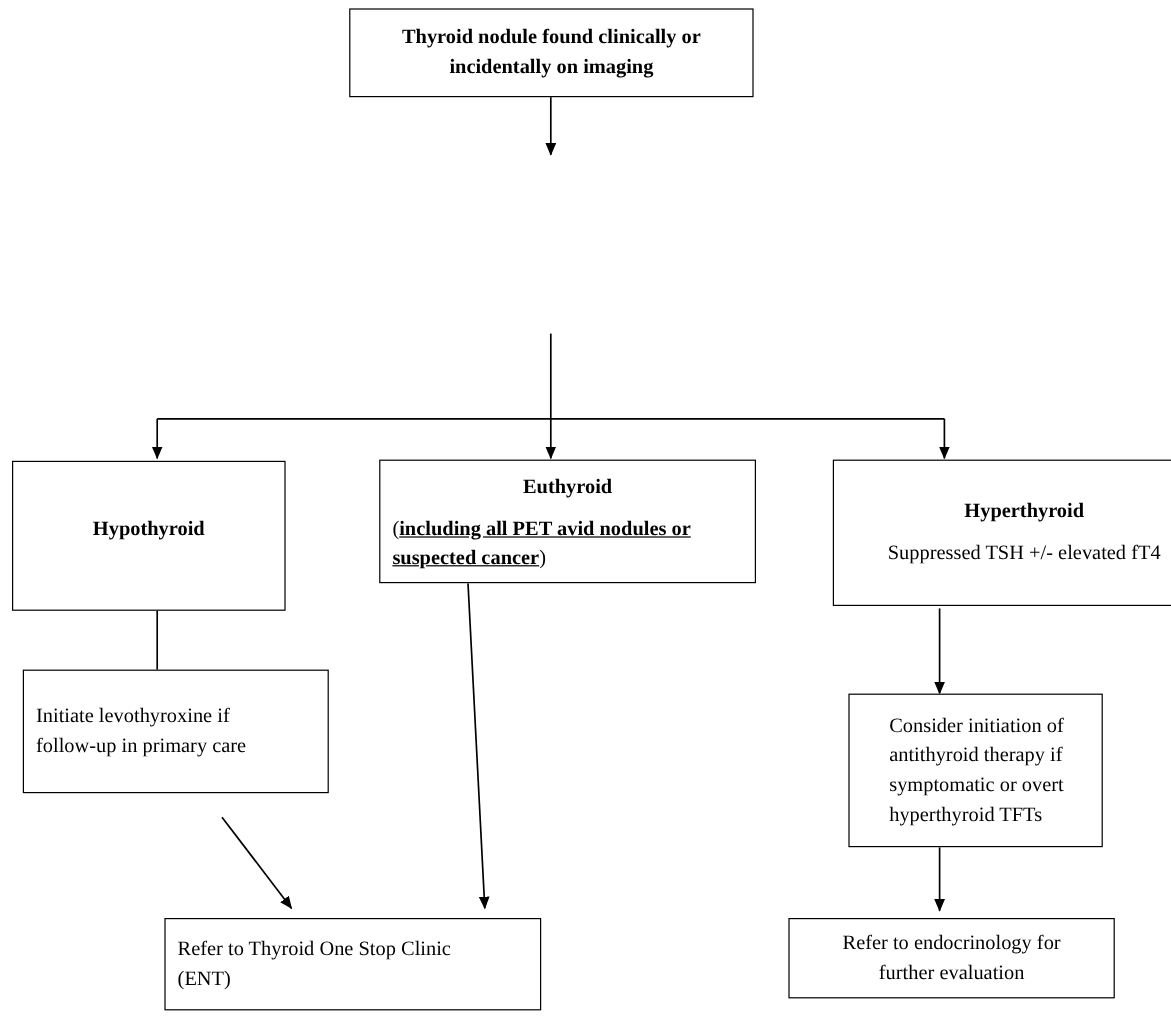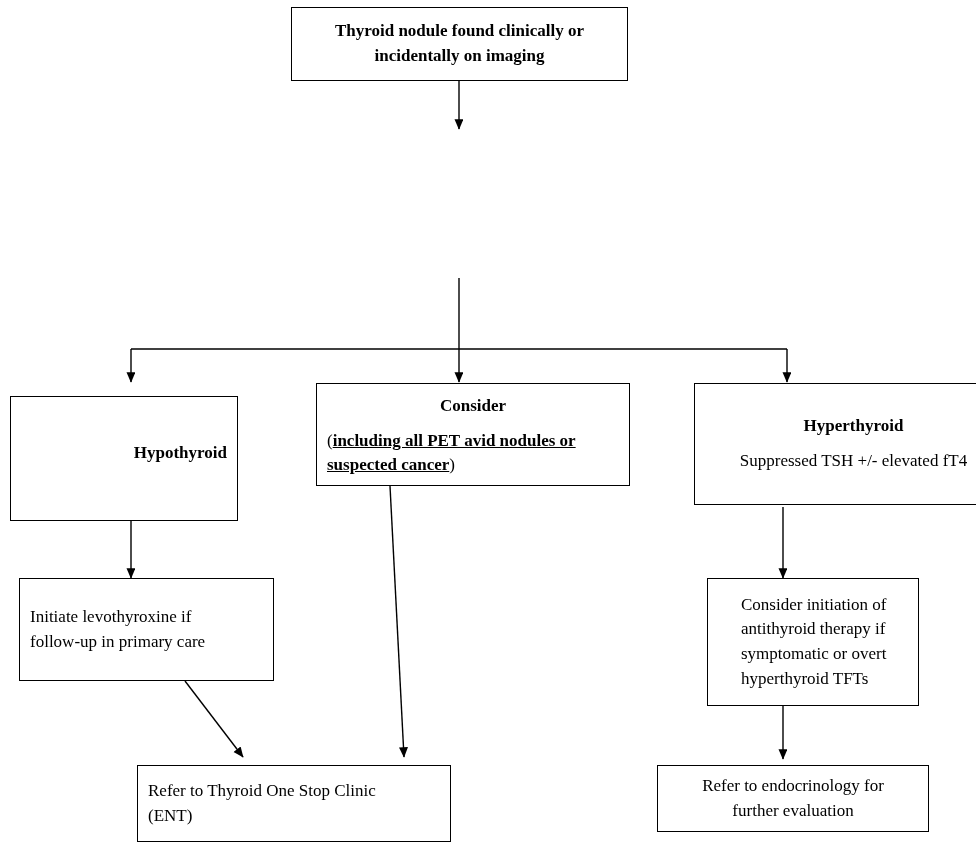--- a/index.html
+++ b/index.html
@@ -73,38 +73,38 @@
 
     <line x1="783" y1="706" x2="783" y2="759" stroke="#000000" stroke-width="1.4" marker-end="url(#arrow)"></line>
   </svg>
 
   <div class="node center" style="left:291px; top:7px; width:337px; height:74px;">
     <span class="line bold">Thyroid nodule found clinically or</span>
     <span class="line bold">incidentally on imaging</span>
   </div>
 
 
-  <div class="node center" style="left:10px; top:396px; width:228px; height:125px;align-items:flex-end;">
+  <div class="node center" style="left:10px; top:384px; width:228px; height:125px;">
     <span class="line bold">Hypothyroid</span>
     <span class="gap"></span>
   </div>
 
   <div class="node center" style="left:316px; top:383px; width:314px; height:103px; justify-content:flex-start; padding-top:10px;">
-    <span class="line bold">Consider</span>
+    <span class="line bold">Euthyroid</span>
     <span class="gap"></span>
     <span class="line left"><span>(</span><span class="bold ul">including all PET avid nodules or suspected cancer</span><span>)</span></span>
   </div>
 
   <div class="node center" style="left:650px; top:383px; width:319px; height:122px;margin-left:44px;">
     <span class="line bold">Hyperthyroid</span>
     <span class="gap"></span>
     <span class="line">Suppressed TSH +/- elevated fT4</span>
   </div>
 
-  <div class="node left" style="left:19px; top:578px; width:255px; height:103px;">
+  <div class="node left" style="left:19px; top:558px; width:255px; height:103px;">
     <span class="line">Initiate levothyroxine if</span>
     <span class="line">follow-up in primary care</span>
   </div>
 
   <div class="node left" style="left:707px; top:578px; width:212px; height:128px;padding-left:33px;">
     <span class="line">Consider initiation of</span>
     <span class="line">antithyroid therapy if</span>
     <span class="line">symptomatic or overt</span>
     <span class="line">hyperthyroid TFTs</span>
   </div>

